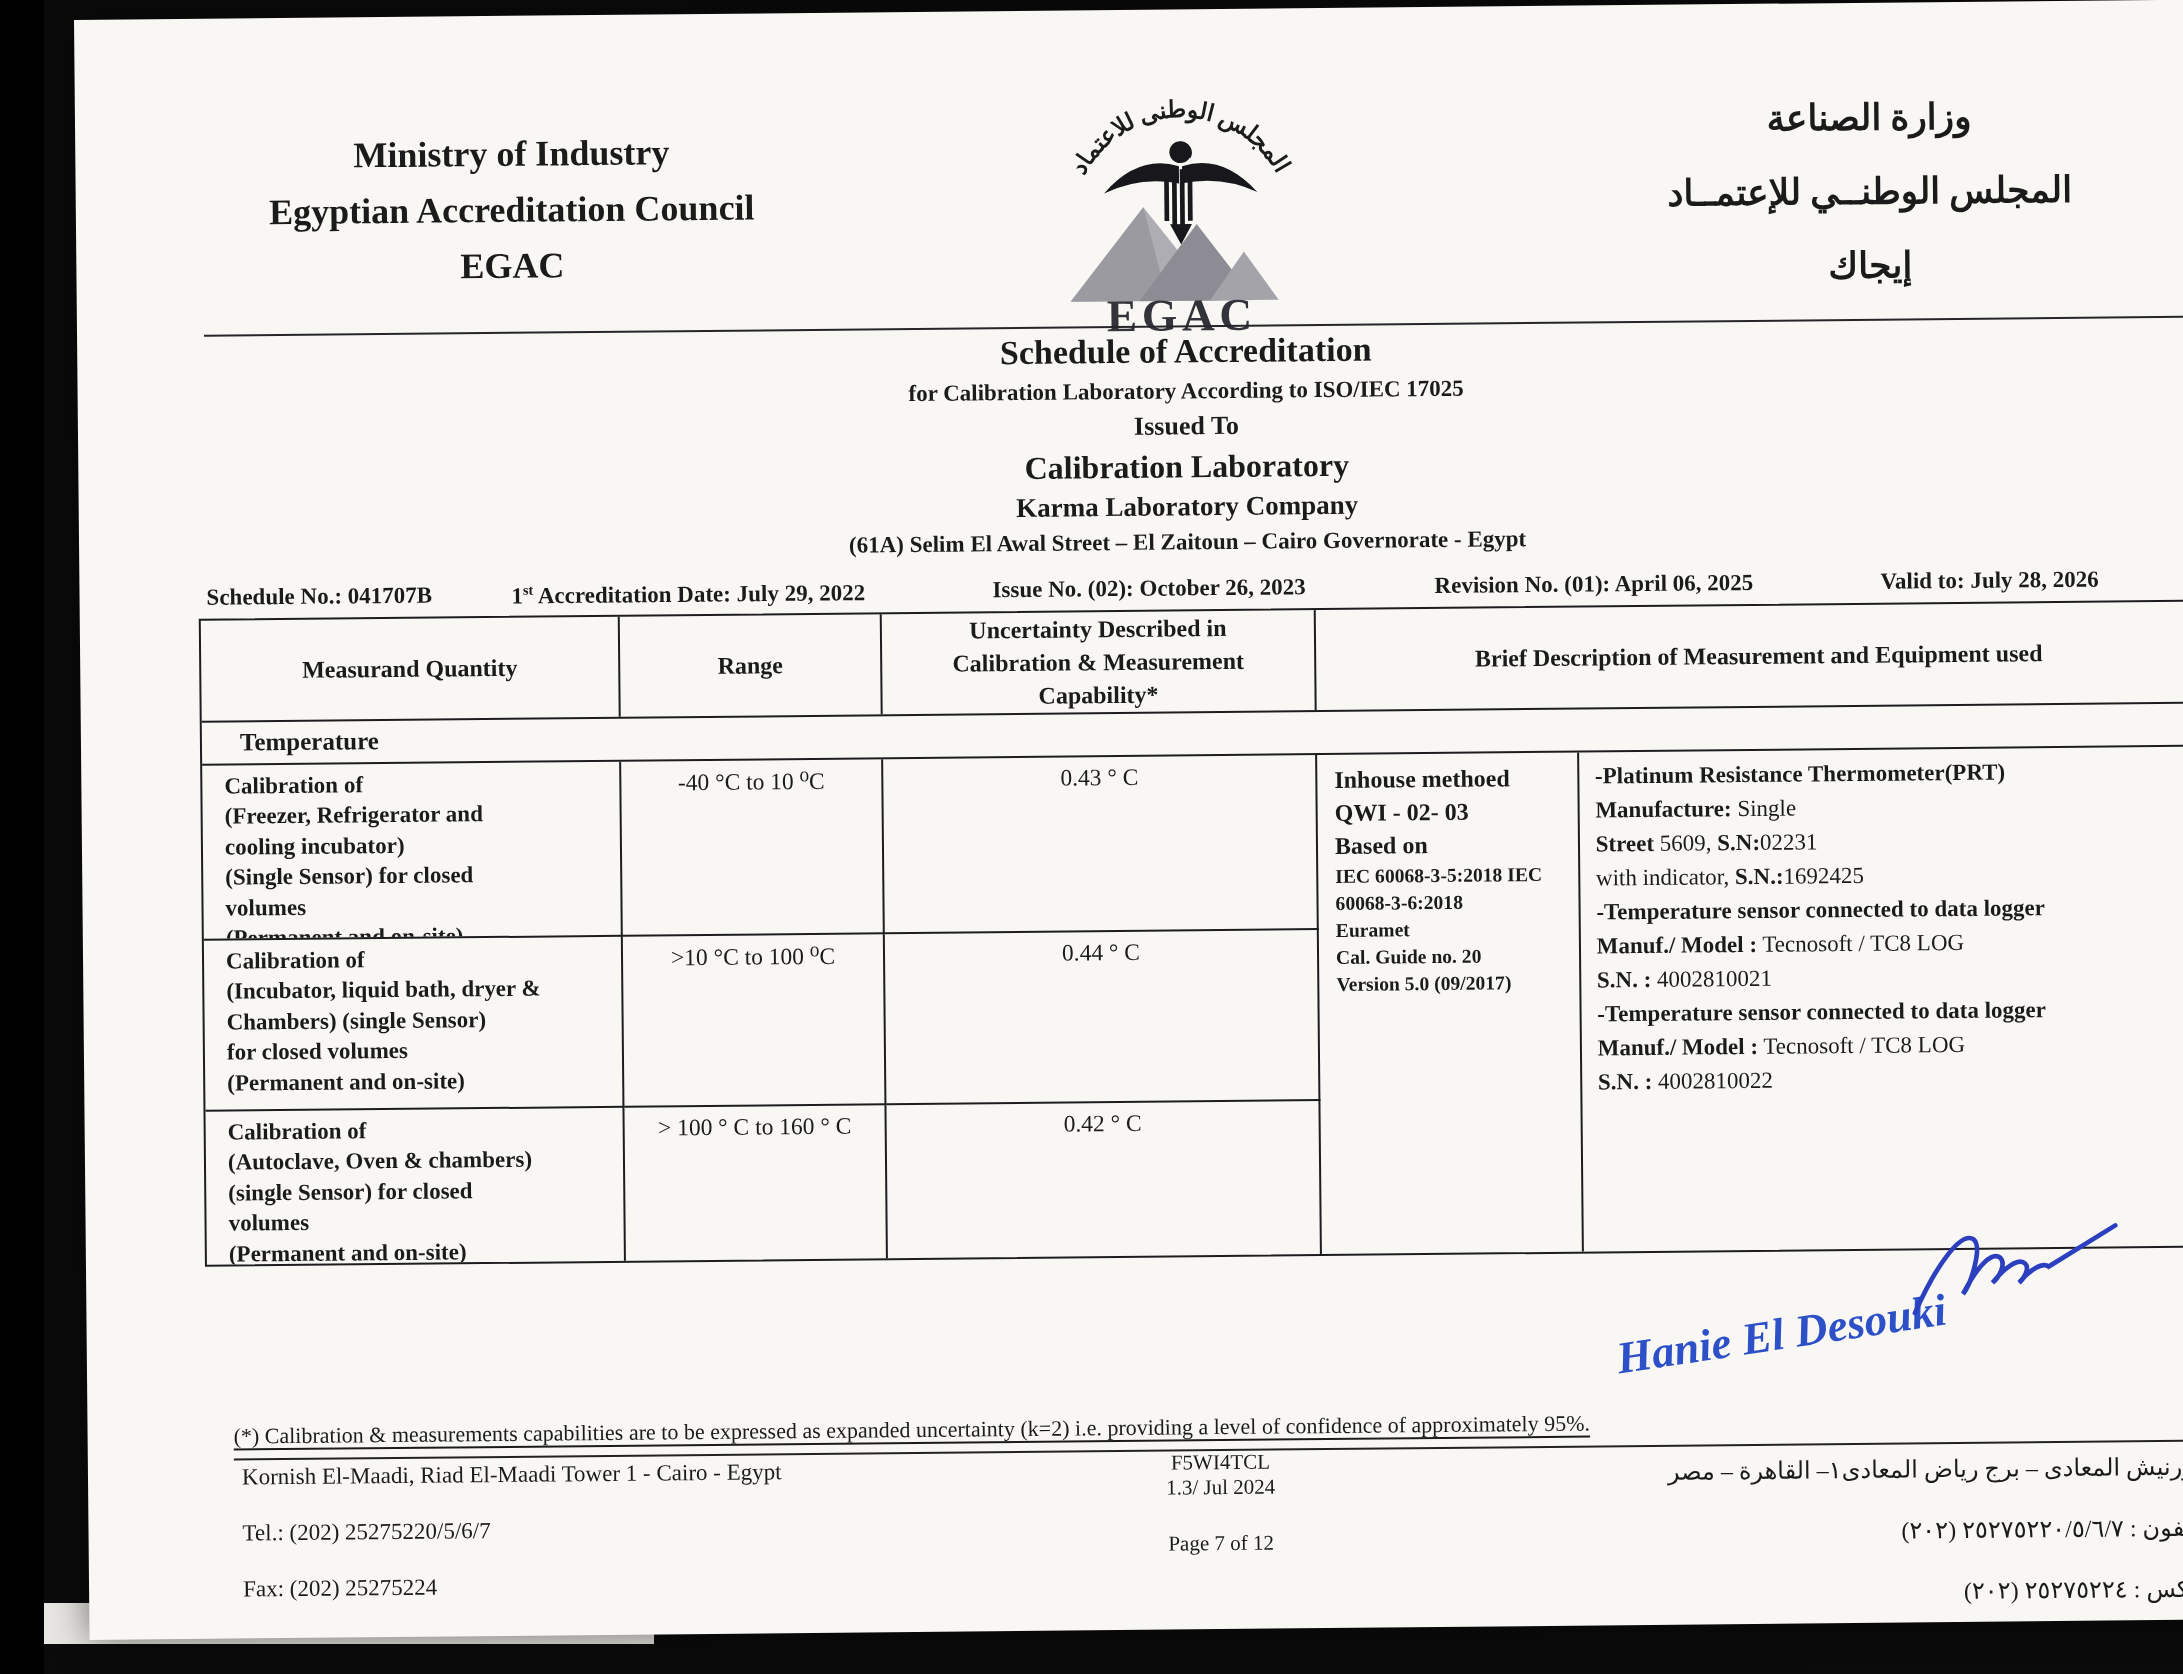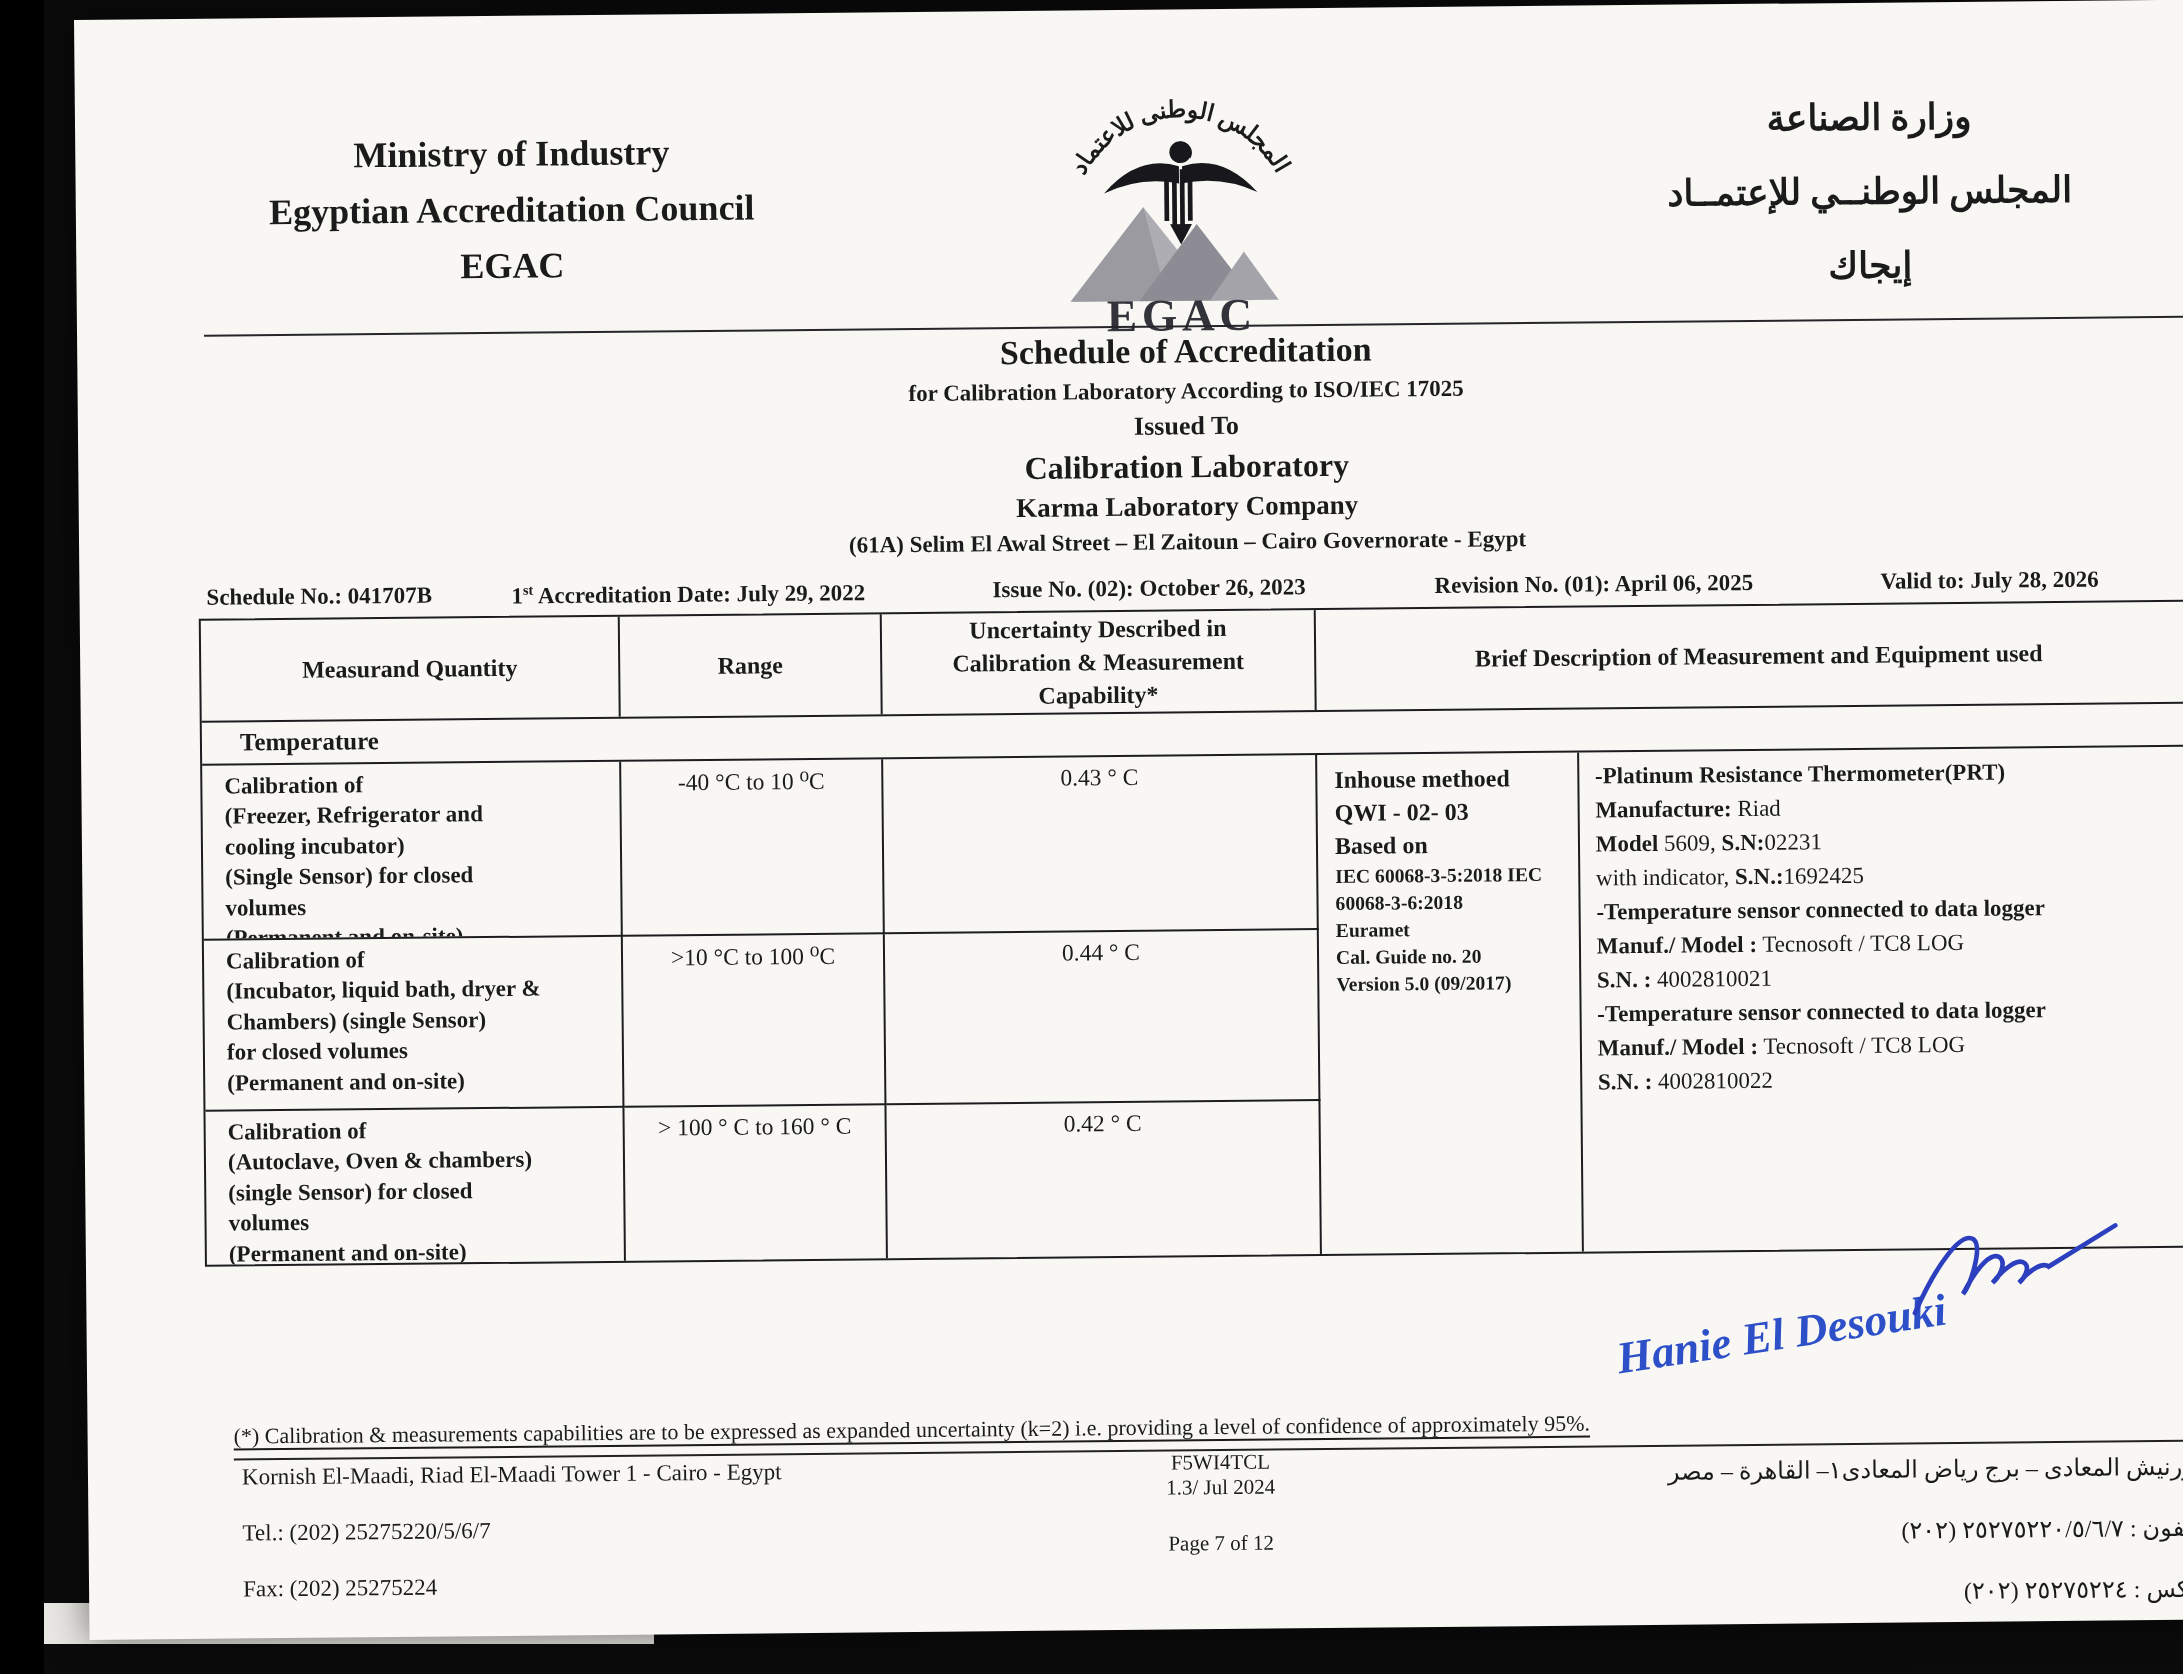--- a/index.html
+++ b/index.html
@@ -175,22 +175,22 @@
           <div class="big">Based on</div>
           <div class="small">IEC 60068-3-5:2018 IEC</div>
           <div class="small">60068-3-6:2018</div>
           <div class="small">Euramet</div>
           <div class="small">Cal. Guide no. 20</div>
           <div class="small">Version 5.0 (09/2017)</div>
         </div>
 
         <div class="equip">
           <div><b>-Platinum Resistance Thermometer(PRT)</b></div>
-          <div><b>Manufacture:</b><span> Riad</span></div>
-          <div><b>Model</b><span> 5609, </span><b>S.N:</b><span>02231</span></div>
+          <div><b>Manufacture:</b><span> Single</span></div>
+          <div><b>Street</b><span> 5609, </span><b>S.N:</b><span>02231</span></div>
           <div><span>with indicator, </span><b>S.N.:</b><span>1692425</span></div>
           <div><b>-Temperature sensor connected to data logger</b></div>
           <div><b>Manuf./ Model :</b><span> Tecnosoft / TC8 LOG</span></div>
           <div><b>S.N. :</b><span> 4002810021</span></div>
           <div><b>-Temperature sensor connected to data logger</b></div>
           <div><b>Manuf./ Model :</b><span> Tecnosoft / TC8 LOG</span></div>
           <div><b>S.N. :</b><span> 4002810022</span></div>
         </div>
       </div>
     </div>

